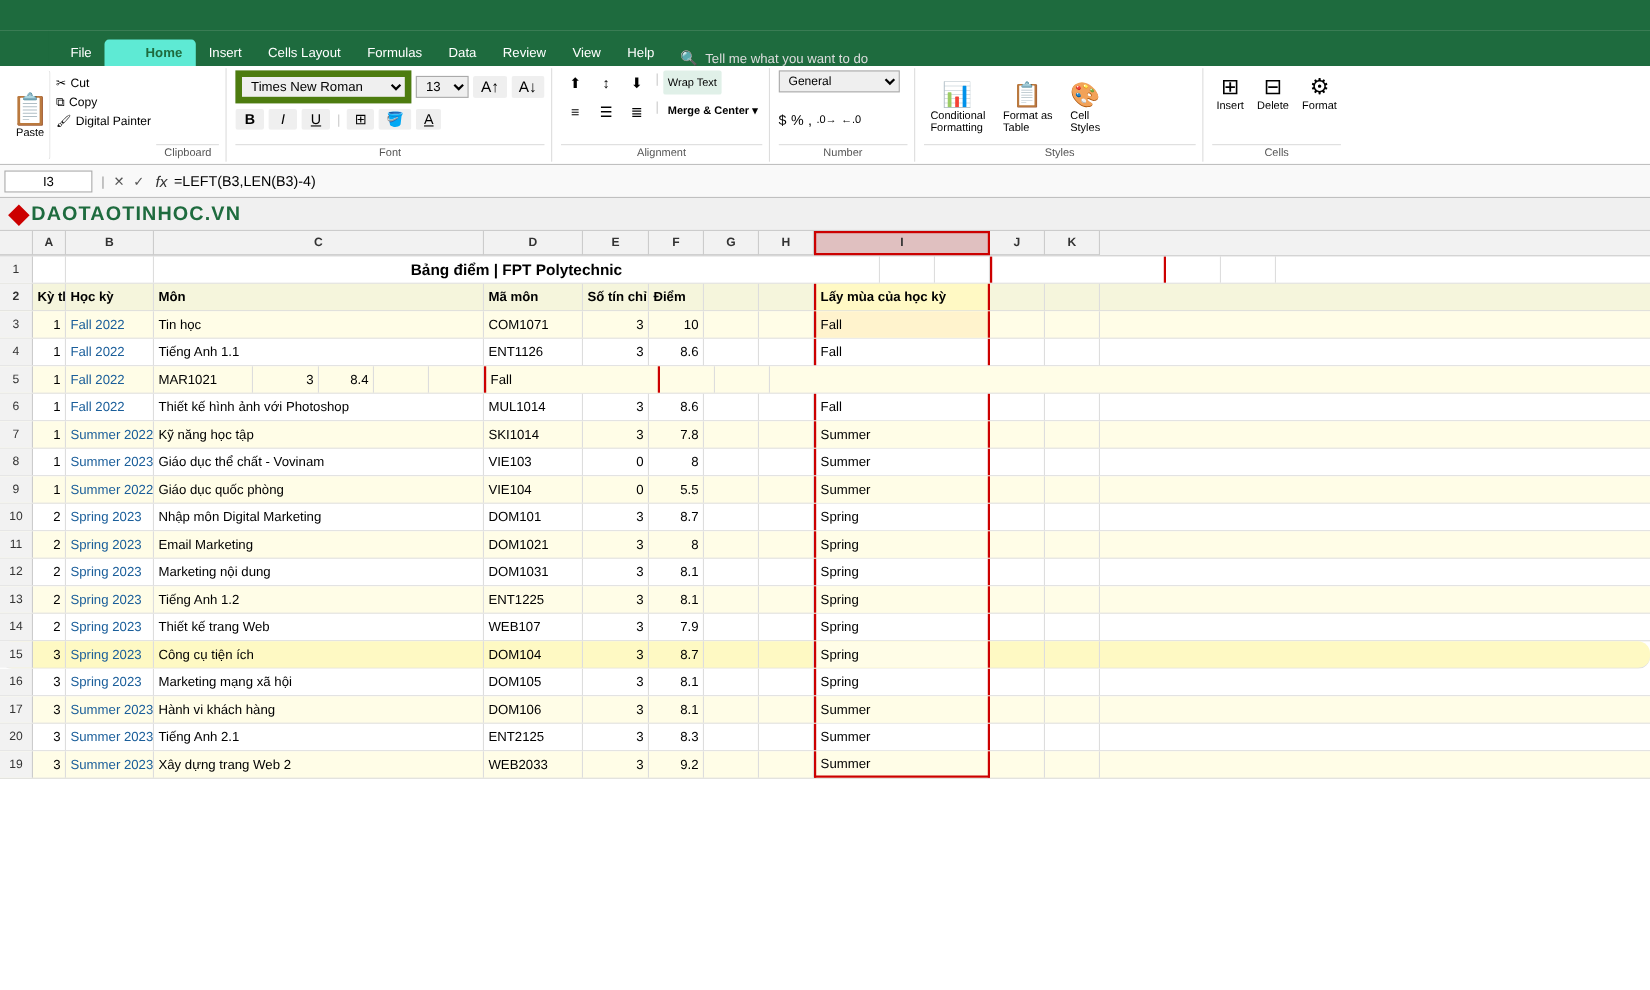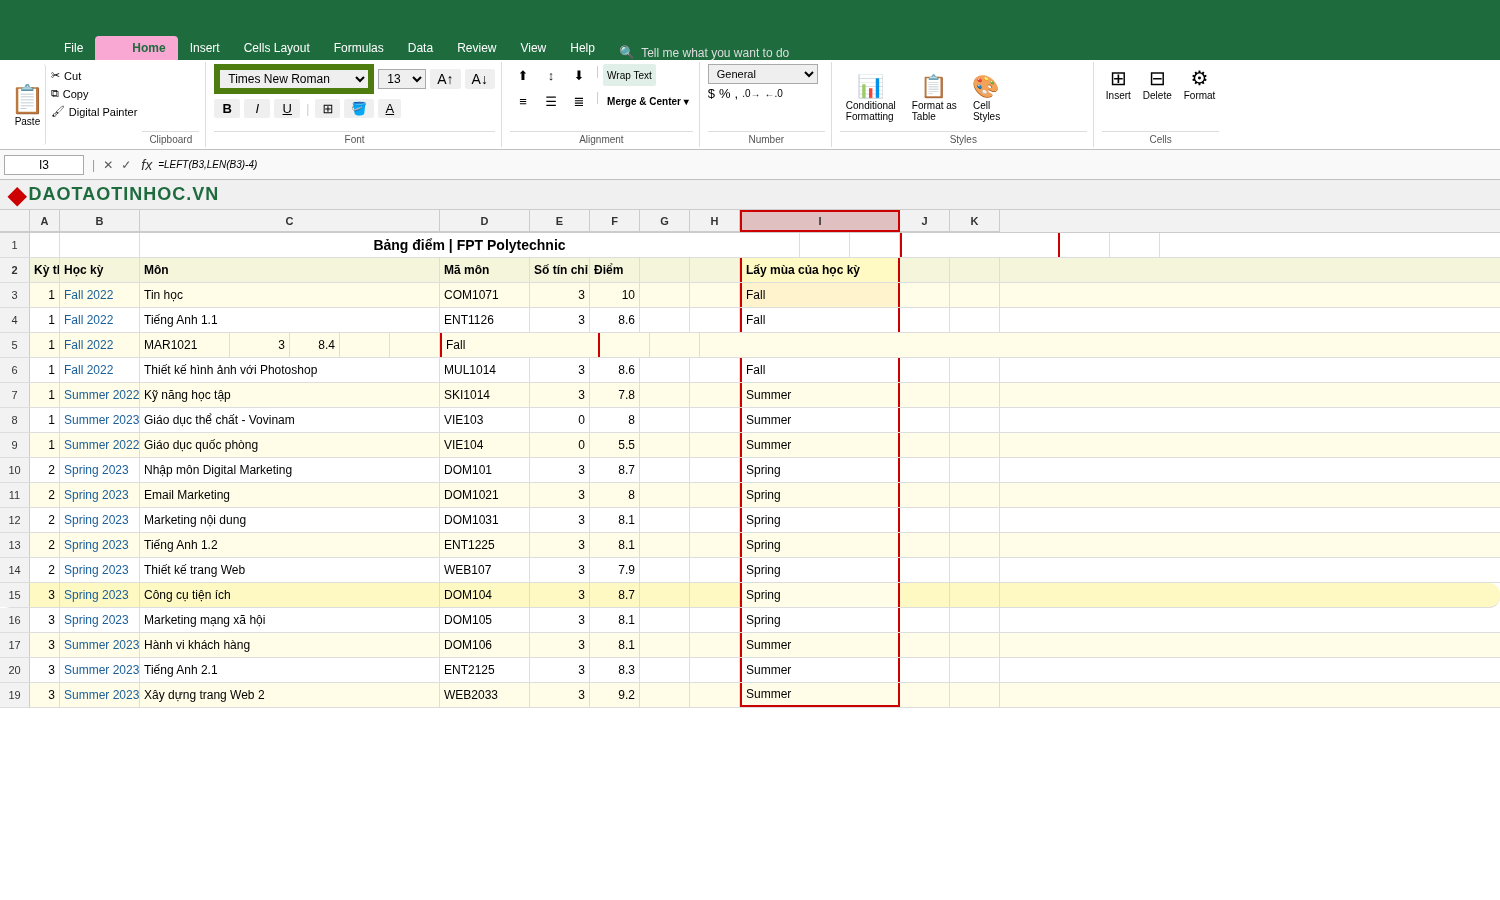--- a/index.html
+++ b/index.html
@@ -27,21 +27,21 @@
       padding-left: 8px;
     }
     .ribbon-tab {
       padding: 5px 12px;
       color: #fff;
       font-size: 12px;
       cursor: pointer;
       border-radius: 4px 4px 0 0;
     }
     .ribbon-tab.active {
-      background: #f9a8d4;
+      background: #5eead4;
       color: #1e6b3e;
       font-weight: 600;
       padding-left: 37px;
     }
 
     
     .ribbon {
       background: #fff;
       border-bottom: 1px solid #c0c0c0;
       display: flex;
@@ -130,21 +130,21 @@
       width: 26px; height: 22px;
       display: flex; align-items: center; justify-content: center;
       cursor: pointer; border-radius: 2px;
       font-size: 13px;
     }
     .number-select {
       width: 110px;
       font-size: 11px;
       padding: 2px 4px;
       border: 1px solid #aaa;
-      margin-bottom: 0;
+      margin-bottom: 16px;
     }
     .styles-big-btn {
       display: flex;
       flex-direction: column;
       align-items: center;
       padding: 2px 6px;
       cursor: pointer;
       font-size: 10px;
       border-radius: 3px;
     }
@@ -164,23 +164,22 @@
       border: 1px solid #aaa;
       padding: 2px 4px;
       font-size: 12px;
       text-align: center;
       margin-right: 4px;
     }
     .formula-input {
       flex: 1;
       border: none;
       background: transparent;
-      font-size: 10px;
+      font-size: 13px;
       outline: none;
-      font-style: italic;
     }
 
     
     .spreadsheet {
       display: flex;
       flex-direction: column;
       overflow: auto;
       height: calc(900px - 28px - 32px - 90px - 30px - 30px);
     }
 

